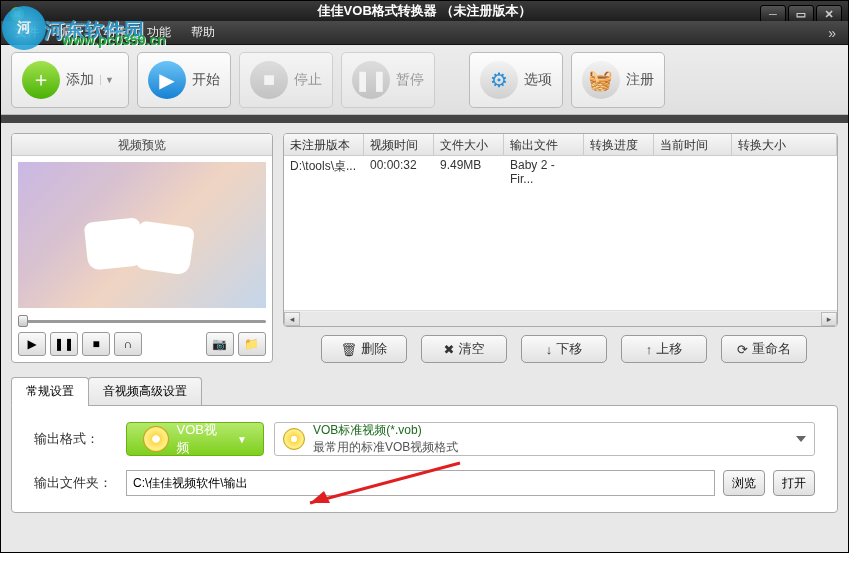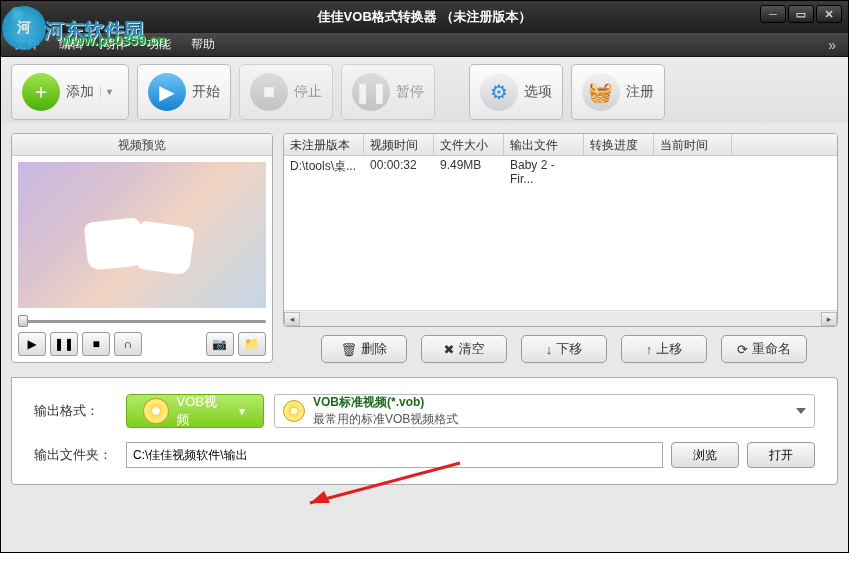--- a/index.html
+++ b/index.html
@@ -1,20 +1,20 @@
 <!DOCTYPE html>
 <html><head>
 <meta charset="utf-8">
 <style>
 * { margin: 0; padding: 0; box-sizing: border-box; font-family: "Microsoft YaHei", SimSun, Arial, sans-serif; }
 body { background: #fff; width: 849px; height: 563px; overflow: hidden; position: relative; }
 
 .window { position: absolute; top: 0; left: 0; width: 849px; height: 553px; background: #444; border: 1px solid #000; }
 
-.titlebar { height: 32px; background: linear-gradient(#3a3a3a,#1e1e1e); color: #fff; display: flex; align-items: center; justify-content: center; position: relative; font-size: 13px; font-weight: bold; }
+.titlebar { height: 20px; background: linear-gradient(#3a3a3a,#1e1e1e); color: #fff; display: flex; align-items: center; justify-content: center; position: relative; font-size: 13px; font-weight: bold; }
 .titlebar .sysbtns { position: absolute; right: 6px; top: 4px; display: flex; gap: 2px; }
 .sysbtn { width: 26px; height: 18px; background: linear-gradient(#555,#222); border: 1px solid #000; border-radius: 3px; display: flex; align-items: center; justify-content: center; color: #ccc; font-size: 11px; cursor: pointer; }
 .titlebar .appicon { position: absolute; left: 8px; top: 5px; width: 16px; height: 16px; }
 
 .menubar { height: 24px; background: linear-gradient(#4a4a4a,#2c2c2c); display: flex; align-items: center; padding: 0 4px; font-size: 12px; color: #eee; border-bottom: 1px solid #111; position: relative; }
 .menuitem { padding: 3px 10px; cursor: pointer; }
 .menuend { margin-left: auto; padding-right: 8px; color: #ccc; font-size: 14px; }
 
 .toolbar { height: 70px; background: linear-gradient(#ececec,#e0e0e0); display: flex; align-items: center; padding: 6px 10px; gap: 8px; border-bottom: 1px solid #bbb; }
 .bigbtn { height: 56px; min-width: 80px; background: linear-gradient(#fdfdfd,#e9e9e9); border: 1px solid #bbb; border-radius: 5px; display: flex; align-items: center; justify-content: center; gap: 6px; padding: 0 10px; font-size: 14px; color: #555; cursor: pointer; }
@@ -56,25 +56,25 @@
 .tab { padding: 5px 14px; font-size: 12px; border: 1px solid #aaa; background: linear-gradient(#f6f6f6,#e6e6e6); border-bottom: none; border-radius: 4px 4px 0 0; margin-right: -1px; cursor: pointer; }
 .tab.active { background: #fff; position: relative; }
 .tab.active:after { content: ""; position: absolute; left: 0; right: 0; bottom: -1px; height: 2px; background: #fff; }
 .tabPanel { border: 1px solid #aaa; background: #fff; border-radius: 0 4px 4px 4px; padding: 16px 22px; }
 
 .row { display: flex; align-items: center; margin-bottom: 14px; font-size: 13px; color: #333; }
 .row .lbl { width: 92px; }
 .fmtBtn { width: 138px; height: 34px; background: linear-gradient(#b4e96b,#7fcf1e); border: 1px solid #6ab015; border-radius: 4px; display: flex; align-items: center; gap: 8px; color: #fff; font-size: 13px; padding: 0 16px; cursor: pointer; }
 .dvdDisc { width: 26px; height: 26px; border-radius: 50%; background: radial-gradient(circle,#fff 0 20%,#ffd84a 25%,#ffef8a 60%,#e6c028 100%); border: 1px solid #c9a318; }
 .fmtDesc { flex: 1; height: 34px; border: 1px solid #bbb; border-radius: 3px; display: flex; align-items: center; padding: 0 8px; gap: 8px; font-size: 12px; background: #fff; cursor: pointer; }
-.fmtDesc .t1 { font-weight: bold; color: #1d6a1d; }
+.fmtDesc .t1 { font-weight: normal; color: #1d6a1d; }
 .fmtDesc .arrow { margin-left: auto; border-left: 5px solid transparent; border-right: 5px solid transparent; border-top: 6px solid #666; }
 
 .pathInput { flex: 1; height: 26px; border: 1px solid #aaa; padding: 0 6px; font-size: 12px; background: #fff; }
-.smallBtn { width: 68px; height: 26px; margin-left: 8px; background: linear-gradient(#fafafa,#e0e0e0); border: 1px solid #999; border-radius: 4px; font-size: 12px; cursor: pointer; }
+.smallBtn { width: 42px; height: 26px; margin-left: 8px; background: linear-gradient(#fafafa,#e0e0e0); border: 1px solid #999; border-radius: 4px; font-size: 12px; cursor: pointer; }
 
 .watermark { position: absolute; top: 6px; left: 2px; z-index: 50; pointer-events: none; }
 .wmLogo { width: 44px; height: 44px; border-radius: 50%; background: radial-gradient(circle,#4fc6ef,#0a8ecb); display: flex; align-items: center; justify-content: center; color: #fff; font-weight: bold; font-size: 14px; opacity: 0.9; }
 .wmTxt { position: absolute; left: 42px; top: 2px; font-size: 20px; font-weight: bold; color: #2aa0d8; text-shadow: 1px 1px 0 #fff; opacity: 0.85; white-space: nowrap; margin-top: 9px; }
 .wmUrl { position: absolute; left: 60px; top: 26px; font-size: 14px; font-weight: bold; color: #19ac3a; text-shadow: 1px 1px 0 #fff; opacity: 0.9; }
 
 .redArrow { position: absolute; z-index: 40; pointer-events: none; }
 
 .c-inputfile { width: 80px; }
 .c-videotime { width: 70px; }
@@ -166,20 +166,21 @@
 
       <div style="flex:1; display:flex; flex-direction:column;">
         <div class="listPane">
           <div class="listHeader">
             <div class="c-inputfile">未注册版本</div>
             <div class="c-videotime">视频时间</div>
             <div class="c-filesize">文件大小</div>
             <div class="c-outputfile">输出文件</div>
             <div class="c-progress">转换进度</div>
             <div class="c-curtime">当前时间</div>
+            <div class="c-convsize">转换大小</div>
           </div>
           <div class="listBody">
             <div class="listRow">
               <div class="c-inputfile">D:\tools\桌...</div>
               <div class="c-videotime">00:00:32</div>
               <div class="c-filesize">9.49MB</div>
               <div class="c-outputfile">Baby 2 - Fir...</div>
               <div class="c-progress"></div>
               <div class="c-curtime"></div>
               <div class="c-convsize"></div>
@@ -210,20 +211,24 @@
             </div>
           <div class="actbtn">
               <span>⟳</span>
               <span>重命名</span>
             </div>
         </div>
       </div>
     </div>
 
     <div class="tabs">
+      <div class="tabStrip">
+        <div class="tab active">常规设置</div>
+        <div class="tab">音视频高级设置</div>
+      </div>
       <div class="tabPanel">
         <div class="row">
           <div class="lbl">输出格式：</div>
           <div class="fmtBtn">
             <div class="dvdDisc"></div>
             <span>VOB视频</span>
             <span style="margin-left:auto;font-size:10px;">▼</span>
           </div>
           <div style="width:10px;"></div>
           <div class="fmtDesc">

